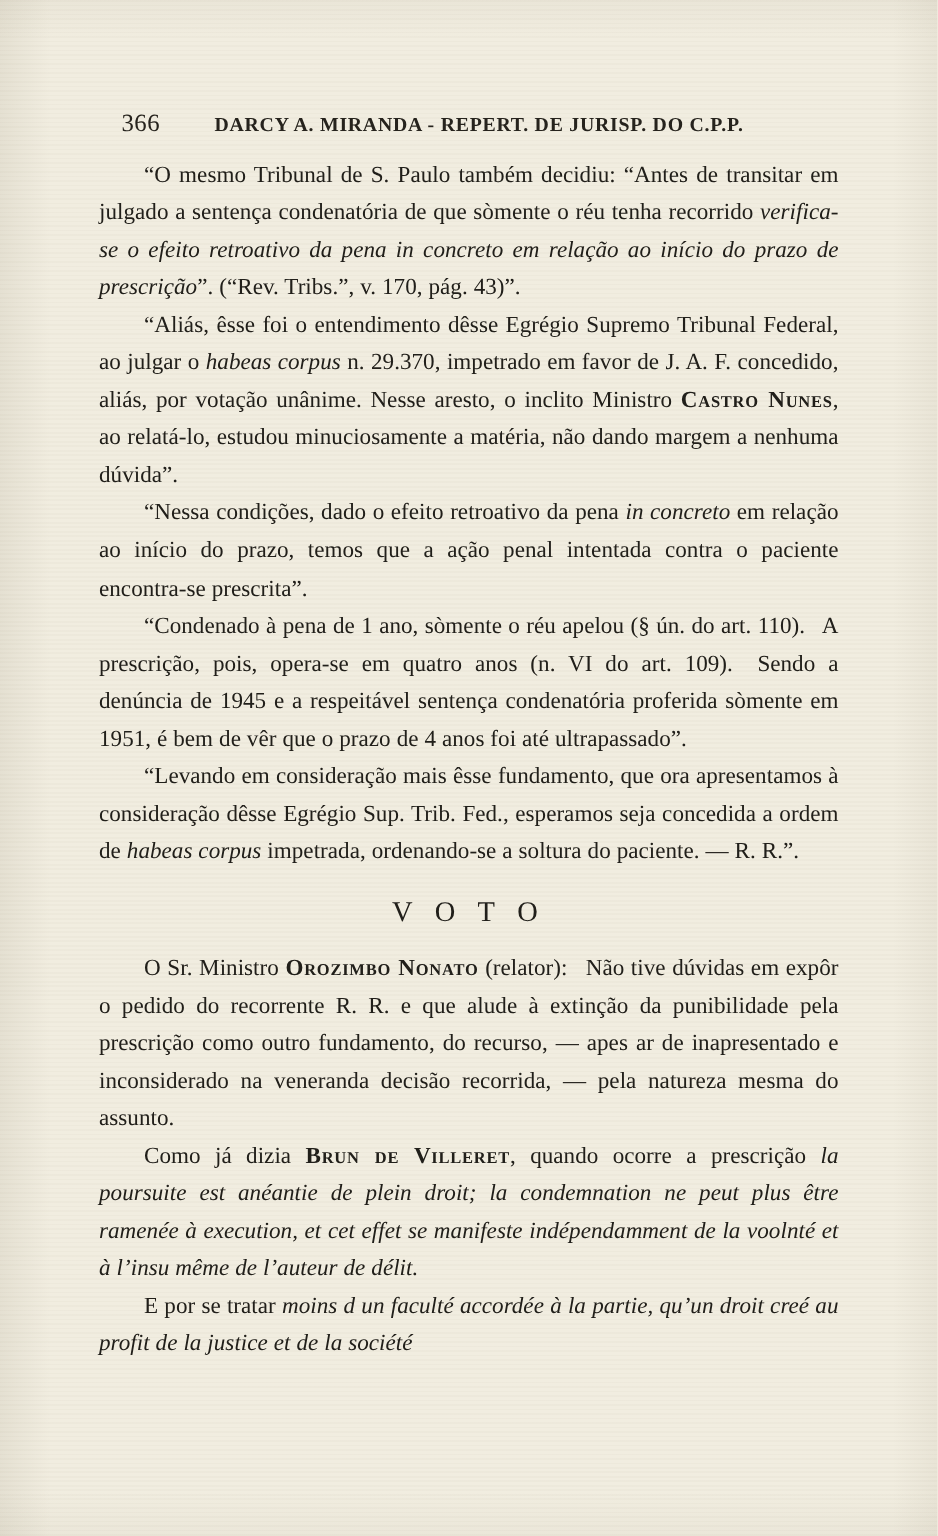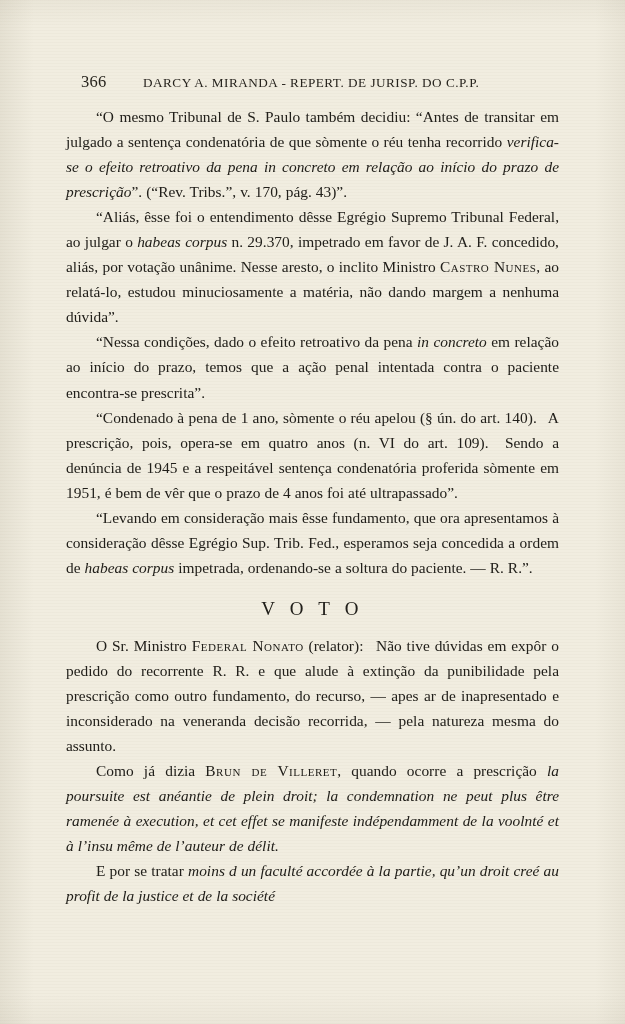--- a/index.html
+++ b/index.html
@@ -59,20 +59,21 @@
     left: 62px;
     top: 3px;
     font-size: 13.2px;
     letter-spacing: 0.55px;
     color: #2a2721;
     white-space: nowrap;
   }
   .sc {
     font-variant: small-caps;
     letter-spacing: 0.5px;
+    font-weight: bold;
   }
 
   
   .body-block {
     position: absolute;
     left: 0;
     top: 104px;
     width: 493px;
   }
   p.para {
@@ -118,27 +119,27 @@
     <div class="runhead">
       <span class="folio">366</span>
       <span class="runhead-title sc">DARCY A. MIRANDA - REPERT. DE JURISP. DO C.P.P.</span>
     </div>
 
     <div class="body-block">
       <div>
           <p class="para"><span>“O mesmo Tribunal de S. Paulo também decidiu: “Antes de transitar em julgado a sentença condenatória de que sòmente o réu tenha recorrido </span><i>verifica-se o efeito retroativo da pena in concreto em relação ao início do prazo de prescrição</i><span>”. (“Rev. Tribs.”, v. 170, pág. 43)”.</span></p>
           <p class="para"><span>“Aliás, êsse foi o entendimento dêsse Egrégio Supremo Tribunal Federal, ao julgar o </span><i>habeas corpus</i><span> n. 29.370, impetrado em favor de J. A. F. concedido, aliás, por votação unânime. Nesse aresto, o inclito Ministro </span><span class="sc">Castro Nunes</span><span>, ao relatá-lo, estudou minuciosamente a matéria, não dando margem a nenhuma dúvida”.</span></p>
           <p class="para"><span>“Nessa condições, dado o efeito retroativo da pena </span><i>in concreto</i><span> em relação ao início do prazo, temos que a ação penal intentada contra o paciente encontra-se prescrita”.</span></p>
-          <p class="para"><span>“Condenado à pena de 1 ano, sòmente o réu apelou (§ ún. do art. 140).  A prescrição, pois, opera-se em quatro anos (n. VI do art. 109).  Sendo a denúncia de 1945 e a respeitável sentença condenatória proferida sòmente em 1951, é bem de vêr que o prazo de 4 anos foi até ultrapassado”.</span></p>
+          <p class="para"><span>“Condenado à pena de 1 ano, sòmente o réu apelou (§ ún. do art. 110).  A prescrição, pois, opera-se em quatro anos (n. VI do art. 109).  Sendo a denúncia de 1945 e a respeitável sentença condenatória proferida sòmente em 1951, é bem de vêr que o prazo de 4 anos foi até ultrapassado”.</span></p>
           <p class="para"><span>“Levando em consideração mais êsse fundamento, que ora apresentamos à consideração dêsse Egrégio Sup. Trib. Fed., esperamos seja concedida a ordem de </span><i>habeas corpus</i><span> impetrada, ordenando-se a soltura do paciente. — R. R.”.</span></p>
         </div>
 
       <h2 class="voto-heading">V O T O</h2>
 
       <div>
-          <p class="para"><span>O Sr. Ministro </span><span class="sc">Federal Nonato</span><span> (relator):  Não tive dúvidas em expôr o pedido do recorrente R. R. e que alude à extinção da punibilidade pela prescrição como outro fundamento, do recurso, — apes ar de inapresentado e inconsiderado na veneranda decisão recorrida, — pela natureza mesma do assunto.</span></p>
+          <p class="para"><span>O Sr. Ministro </span><span class="sc">Orozimbo Nonato</span><span> (relator):  Não tive dúvidas em expôr o pedido do recorrente R. R. e que alude à extinção da punibilidade pela prescrição como outro fundamento, do recurso, — apes ar de inapresentado e inconsiderado na veneranda decisão recorrida, — pela natureza mesma do assunto.</span></p>
           <p class="para"><span>Como já dizia </span><span class="sc">Brun de Villeret</span><span>, quando ocorre a prescrição </span><i>la poursuite est anéantie de plein droit; la condemnation ne peut plus être ramenée à execution, et cet effet se manifeste indépendamment de la voolnté et à l’insu même de l’auteur de délit.</i></p>
           <p class="para"><span>E por se tratar </span><i>moins d un faculté accordée à la partie, qu’un droit creé au profit de la justice et de la société</i></p>
         </div>
     </div>
 
   </div>
 </div>
 
 </body></html>

